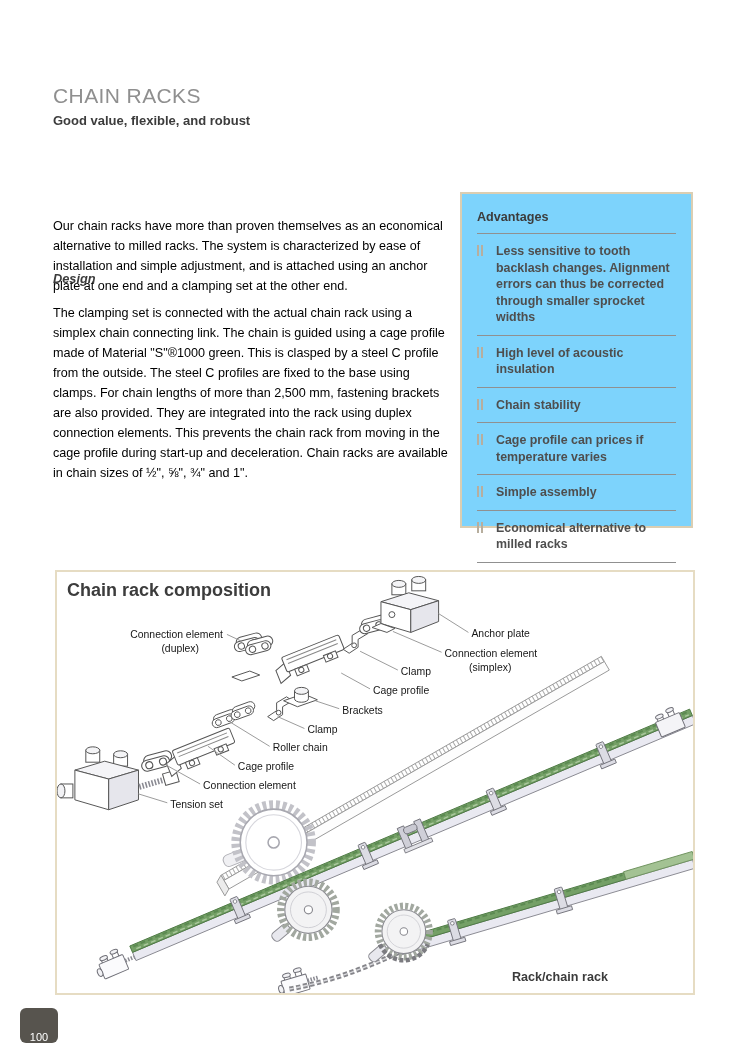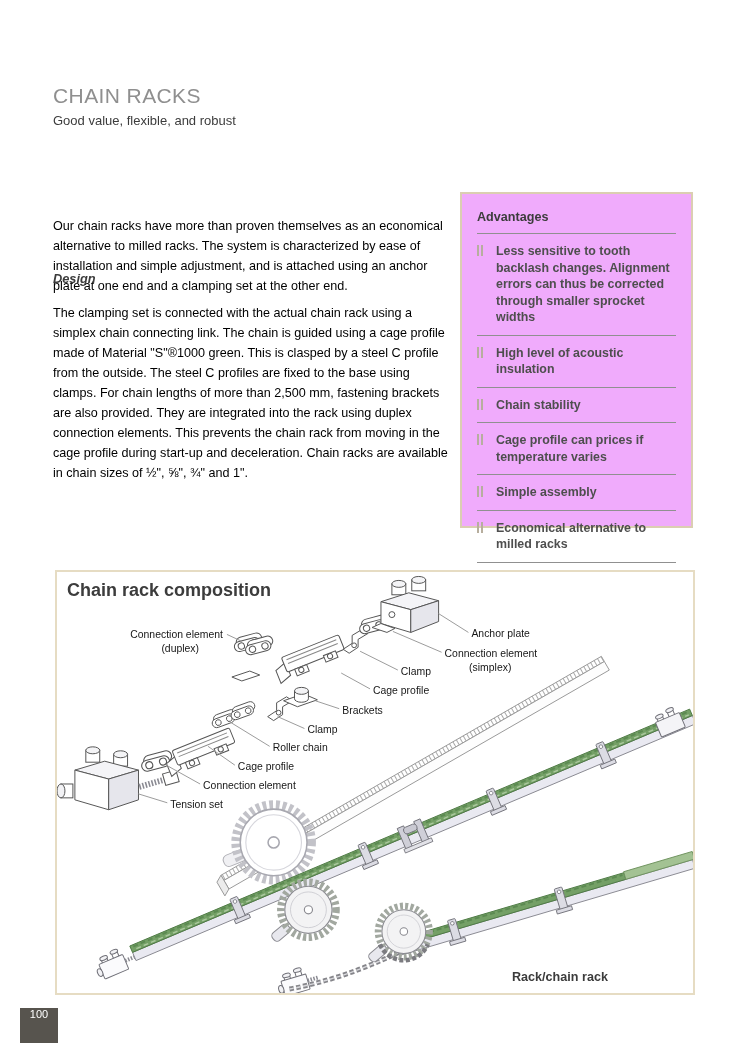--- a/index.html
+++ b/index.html
@@ -5,33 +5,33 @@
   html,body { margin:0; padding:0; background:#ffffff; }
   .page {
     position:relative; width:750px; height:1061px; background:#ffffff;
     font-family:"Liberation Sans", sans-serif; overflow:hidden; color:#4b4b4b;
   }
   .page-title {
     position:absolute; left:53px; top:84px; font-size:21px; font-weight:400;
     color:#8f8f8f; letter-spacing:0.4px;
   }
   .page-subtitle {
-    position:absolute; left:53px; top:113px; font-size:13px; font-weight:400; color:#3c3c3c;
+    position:absolute; left:53px; top:113px; font-size:13px; font-weight:700; color:#3c3c3c;
   }
   .intro, .design-body {
     position:absolute; left:53px; width:402px; font-size:12.6px; line-height:20px; color:#000000;
   }
   .intro { top:203px; }
   .design-heading { position:absolute; left:53px; top:271px; font-size:12.8px; font-weight:700; color:#3c3c3c;font-style:italic; }
   .design-body { top:290px; }
   .cta { position:absolute; left:53px; top:426px; width:402px; font-size:12.6px; font-weight:700; color:#3c3c3c; }
 
   .adv-box {
     position:absolute; left:460px; top:192px; width:233px; height:336px;
-    border:2px solid #dbceb2; box-sizing:border-box; padding:14px 15px 0 15px; background:#f0abfc;
+    border:2px solid #dbceb2; box-sizing:border-box; padding:14px 15px 0 15px; background:#7dd3fc;
   }
   .adv-heading { font-size:12.6px; font-weight:700; color:#3c3c3c; margin:2px 0 0 0; }
   .adv-div { border:0; border-top:1px solid #909090; margin:9px 0 9px 0; }
   .adv-item { display:flex; gap:13px; font-size:12.4px; font-weight:700; color:#4e4e4e; line-height:16.5px; }
   .adv-bullet {
     flex:0 0 6px; height:11px; margin-top:2px;
     background:linear-gradient(90deg,#b7ae9e 0 2px,rgba(0,0,0,0) 2px 4px,#b7ae9e 4px 6px);
   }
 
   .diagram-box {
@@ -39,21 +39,21 @@
     border:2px solid #e6dcc3; box-sizing:border-box; background:#fff;
   }
   .diagram-title { position:absolute; left:10px; top:8px; font-size:18px; font-weight:700; color:#3c3c3c; z-index:2; }
   .diagram-caption { position:absolute; left:455px; top:398px; font-size:12.6px; font-weight:700; color:#3c3c3c; z-index:2; }
   .diagram-box svg { position:absolute; left:0; top:0; width:100%; height:100%; }
   .dlabel { font-size:10.5px; fill:#161616; font-family:"Liberation Sans", sans-serif; }
   .leader { stroke:#9b9b9b; stroke-width:1; }
 
   .page-badge {
     position:absolute; left:20px; top:1008px; width:38px; height:35px; background:#57544e;
-    color:#ffffff; font-size:11px; display:flex; align-items:flex-start; justify-content:center;
+    color:#ffffff; font-size:11px; display:flex; align-items:flex-end; justify-content:center;border-radius:6px;
   }
 </style>
 </head>
 <body>
 
 <div class="page">
 
   <div class="page-title">CHAIN RACKS</div>
   <div class="page-subtitle">Good value, flexible, and robust</div>
 

